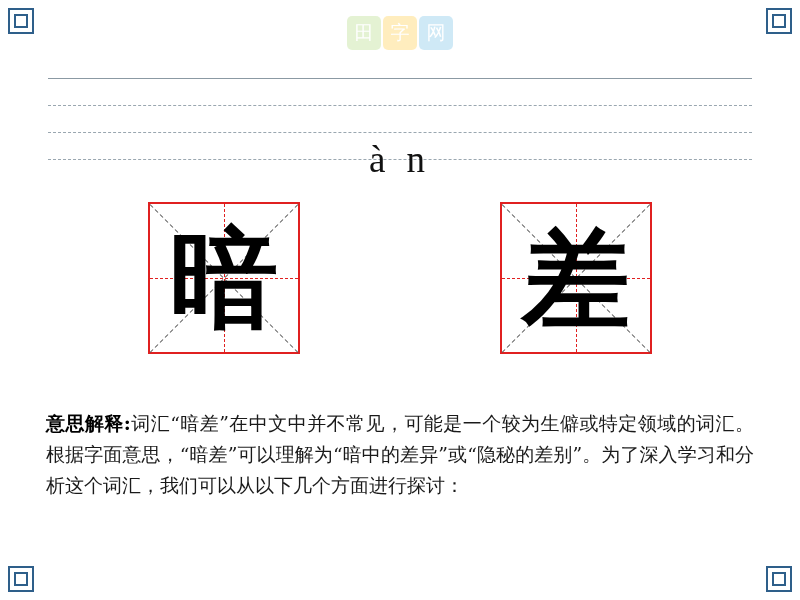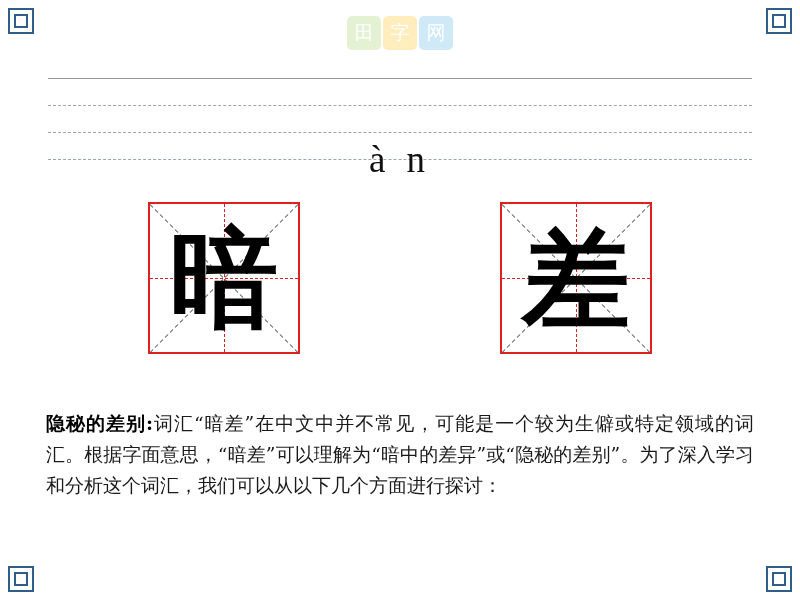--- a/index.html
+++ b/index.html
@@ -240,16 +240,16 @@
         <div class="diag diag1"></div>
         <div class="diag diag2"></div>
         <div class="vline"></div>
         <div class="hline"></div>
         <div class="glyph">差</div>
       </div>
     </div>
   </div>
 
   <div class="explain">
-    <span class="label">隐秘的差别:</span><span>词汇“暗差”在中文中并不常见，可能是一个较为生僻或特定领域的词汇。根据字面意思，“暗差”可以理解为“暗中的差异”或“隐秘的差别”。为了深入学习和分析这个词汇，我们可以从以下几个方面进行探讨：</span>
+    <span class="label">意思解释:</span><span>词汇“暗差”在中文中并不常见，可能是一个较为生僻或特定领域的词汇。根据字面意思，“暗差”可以理解为“暗中的差异”或“隐秘的差别”。为了深入学习和分析这个词汇，我们可以从以下几个方面进行探讨：</span>
   </div>
 
 </div>
 
 </body></html>

